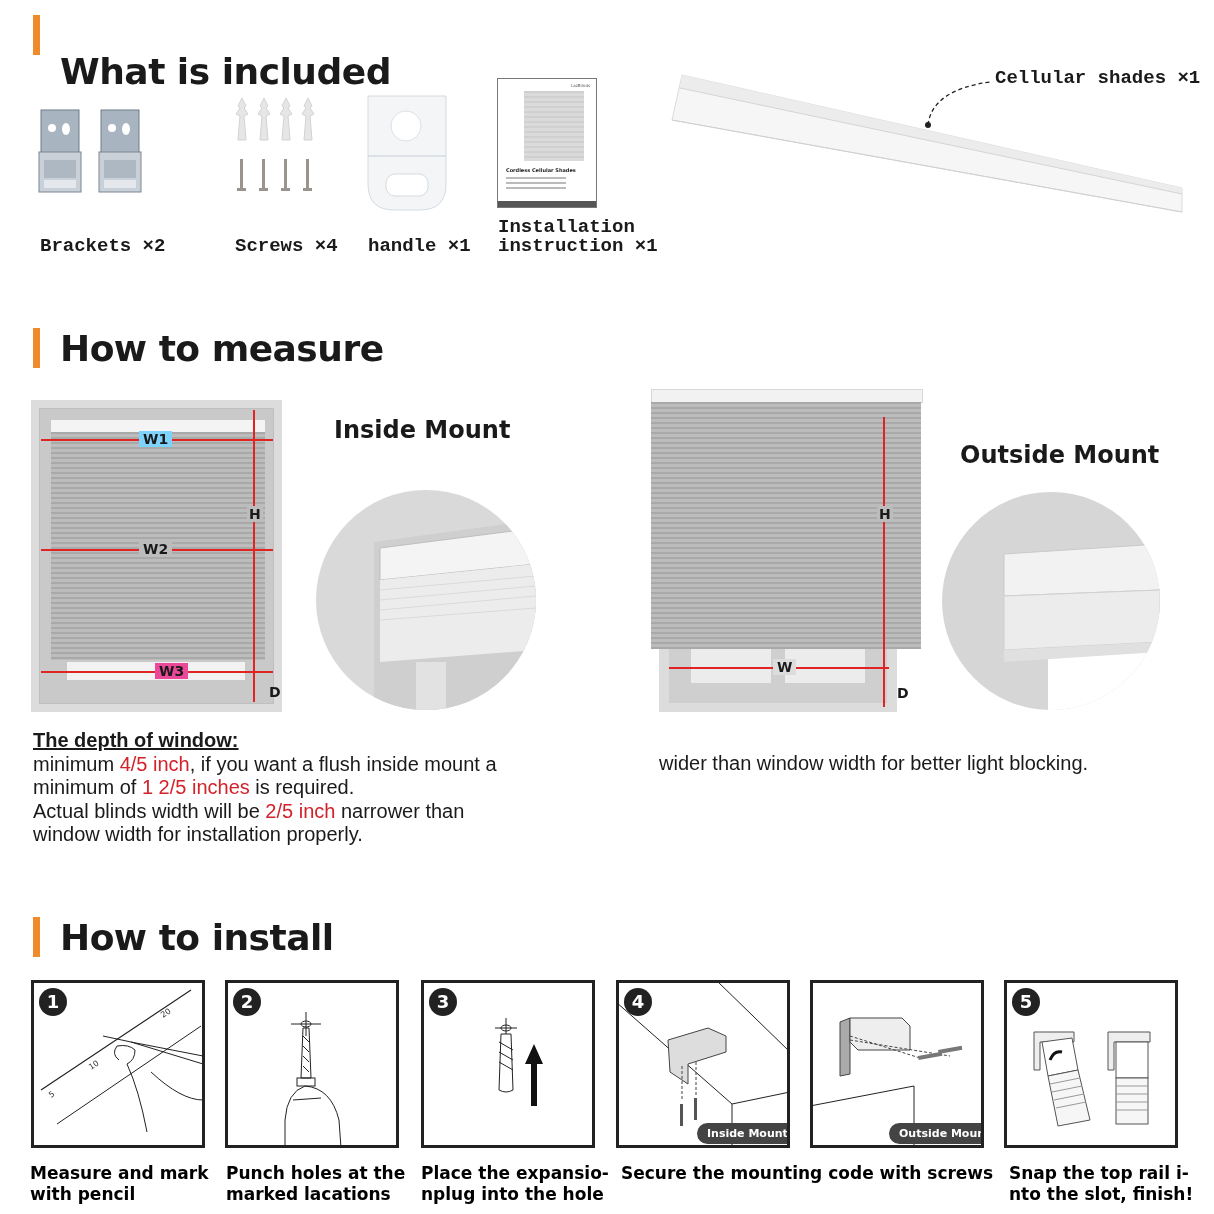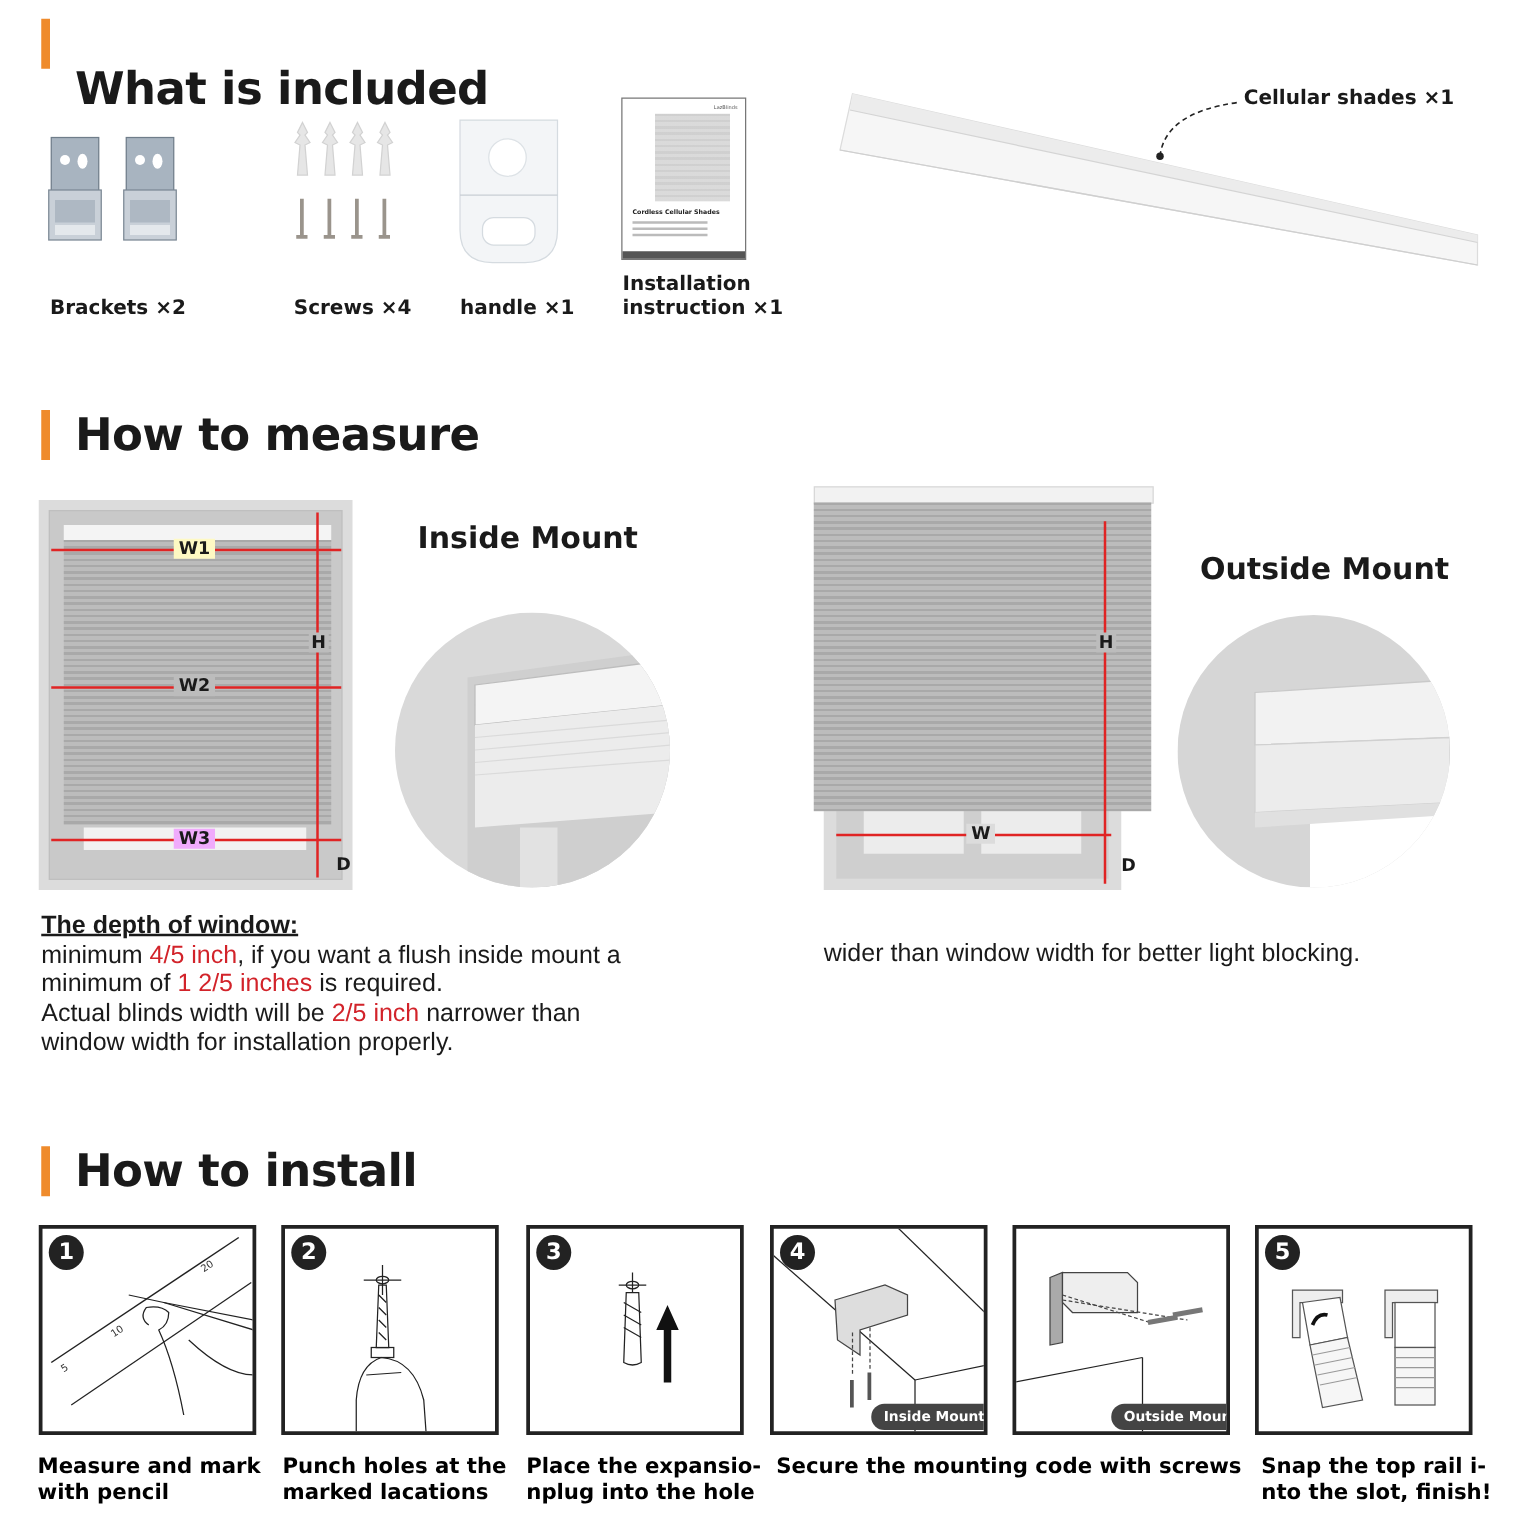--- a/index.html
+++ b/index.html
@@ -1,20 +1,20 @@
 <!DOCTYPE html>
 <html><head>
 <meta charset="utf-8">
 <style>
   html,body{margin:0;padding:0;background:#fff;}
   body{width:1214px;height:1214px;position:relative;overflow:hidden;font-family:"DejaVu Sans","Liberation Sans",sans-serif;color:#1a1a1a;}
   .abs{position:absolute;}
   .sec-bar{position:absolute;width:7px;background:#ef8b2c;}
   .sec-title{position:absolute;font-family:"DejaVu Sans",sans-serif;font-weight:bold;font-size:36px;letter-spacing:-0.5px;color:#1a1a1a;white-space:nowrap;}
-  .label{position:absolute;font-weight:bold;font-size:16px;color:#1a1a1a;white-space:nowrap;line-height:20px;}
+  .label{position:absolute;font-weight:bold;font-size:19px;color:#1a1a1a;white-space:nowrap;line-height:20px;font-family:Liberation Mono, monospace;}
   .mount-title{position:absolute;font-weight:bold;font-size:24px;color:#1a1a1a;white-space:nowrap;}
   .para{position:absolute;font-family:"Liberation Sans",sans-serif;font-size:20px;line-height:23.5px;color:#1a1a1a;white-space:nowrap;}
   .para .red{color:#d2232a;}
   .para .bold{font-weight:bold;text-decoration:underline;}
   .step-box{position:absolute;width:174px;height:168px;border:3px solid #222;box-sizing:border-box;background:#fff;overflow:hidden;}
   .step-num{position:absolute;left:5px;top:5px;width:28px;height:28px;border-radius:50%;background:#222;color:#fff;font-weight:bold;font-size:18px;text-align:center;line-height:28px;}
   .step-cap{position:absolute;font-weight:bold;font-size:17px;line-height:21px;color:#000000;white-space:nowrap;}
   .pill{position:absolute;background:#444;color:#fff;font-weight:bold;font-size:11px;border-radius:11px;height:21px;line-height:21px;padding:0 10px;white-space:nowrap;}
   .blind-stripes{background:repeating-linear-gradient(to bottom,#a9a9a9 0,#a9a9a9 2px,#bcbcbc 2px,#bcbcbc 5px);}
   .red-line{position:absolute;background:#e02424;}
@@ -110,23 +110,23 @@
 <div class="abs" style="left:31px;top:400px;width:251px;height:312px;background:#dcdcdc;">
   <div style="position:absolute;left:8px;top:8px;right:8px;bottom:8px;background:#c9c9c9;border:1px solid #bfbfbf;"></div>
   <div style="position:absolute;left:20px;top:20px;width:214px;height:12px;background:#f4f4f4;"></div>
   <div class="blind-stripes" style="position:absolute;left:20px;top:32px;width:214px;height:228px;"></div>
   <div style="position:absolute;left:36px;top:262px;width:178px;height:18px;background:#f2f2f2;"></div>
 
   <div class="red-line" style="left:10px;top:39px;width:232px;height:2px;"></div>
   <div class="red-line" style="left:10px;top:149px;width:232px;height:2px;"></div>
   <div class="red-line" style="left:10px;top:271px;width:232px;height:2px;"></div>
   <div class="red-line" style="left:222px;top:10px;width:2px;height:292px;"></div>
-  <div class="dim-label" style="left:108px;top:31px;background:#fef9c3;padding:0 4px;">W1</div>
+  <div class="dim-label" style="left:108px;top:31px;background:#7dd3fc;padding:0 4px;">W1</div>
   <div class="dim-label" style="left:108px;top:141px;background:#bcbcbc;padding:0 4px;">W2</div>
-  <div class="dim-label" style="left:108px;top:263px;background:#f0abfc;padding:0 4px;">W3</div>
+  <div class="dim-label" style="left:124px;top:263px;background:#ec4899;padding:0 4px;">W3</div>
   <div class="dim-label" style="left:216px;top:106px;background:#bcbcbc;padding:0 2px;">H</div>
   <div class="dim-label" style="left:238px;top:284px;">D</div>
 </div>
 <div class="mount-title" style="left:334px;top:416px;">Inside Mount</div>
 <div class="abs" style="left:316px;top:490px;width:220px;height:220px;">
   <svg width="220" height="220" viewBox="0 0 220 220">
     <defs>
         <clipPath id="c1">
           <circle cx="110" cy="110" r="110"></circle>
         </clipPath>

